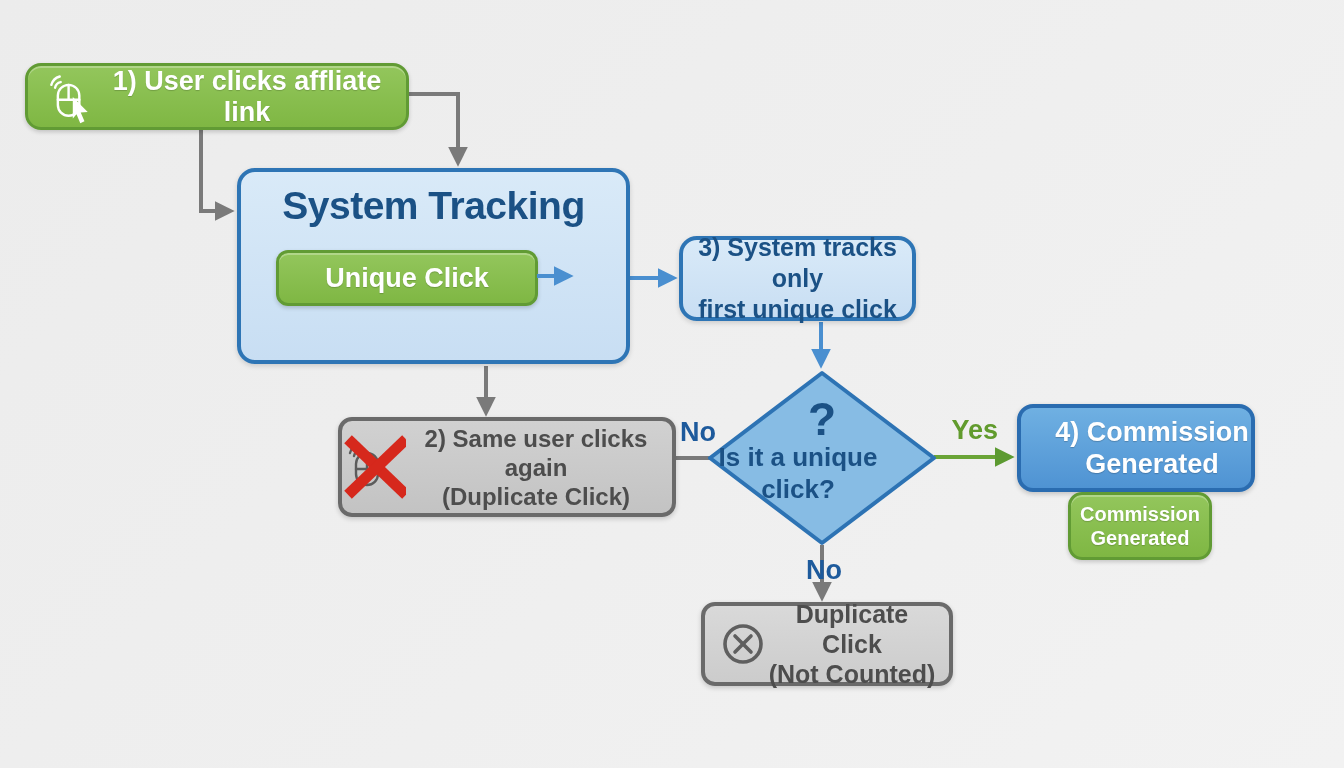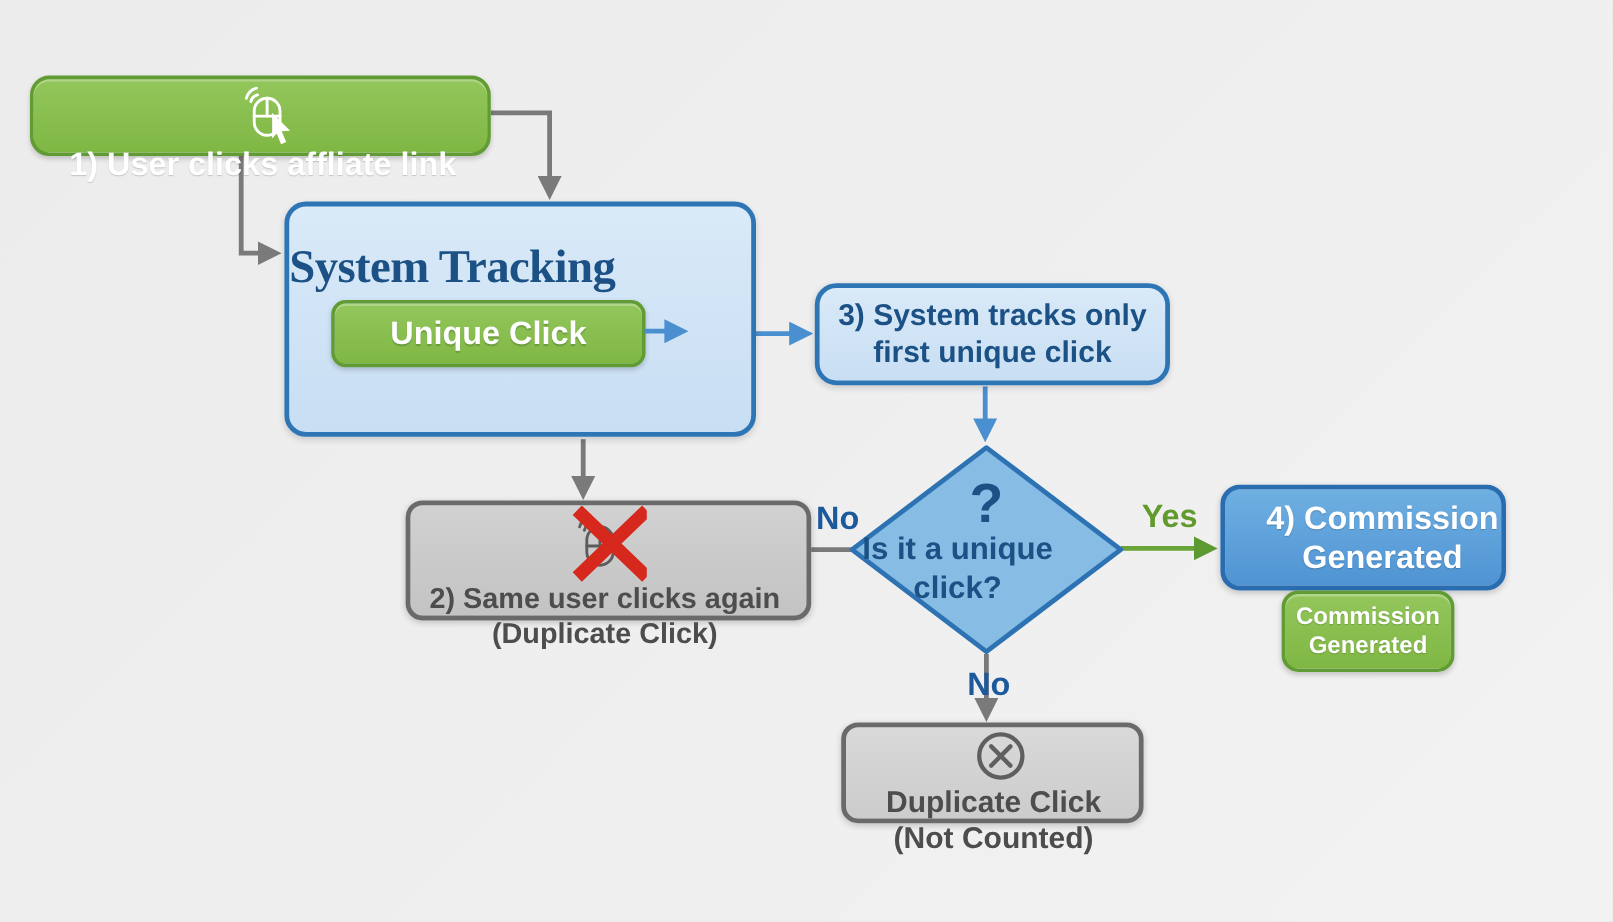--- a/index.html
+++ b/index.html
@@ -4,21 +4,21 @@
 <style>
   html,body{margin:0;padding:0;background:#e9e9e9;}
   #canvas{
     position:relative;width:1344px;height:768px;overflow:hidden;
     background:linear-gradient(135deg,#ececec 0%,#efefef 55%,#f2f2f2 100%);
     font-family:"Liberation Sans","DejaVu Sans",sans-serif;
     font-weight:bold;
   }
   svg{display:block;}
   #connectors{position:absolute;left:0;top:0;z-index:1;}
-  .node{position:absolute;z-index:2;box-sizing:border-box;display:flex;align-items:center;justify-content:center;flex-direction:column;}
+  .node{position:absolute;z-index:2;box-sizing:border-box;display:flex;align-items:center;justify-content:center;}
   .lbl{position:absolute;z-index:3;text-align:center;}
 
   
   .green-box{
     background:linear-gradient(180deg,#93c65c 0%,#7fb743 100%);
     border:3px solid #619b34;border-radius:16px;
     box-shadow:inset 0 2px 0 rgba(255,255,255,.28), 0 2px 4px rgba(0,0,0,.18);
     color:#ffffff;text-shadow:0 1px 1px rgba(0,0,0,.18);
   }
   
@@ -43,25 +43,25 @@
     color:#4d4d4d;
   }
   .graybox.light{background:linear-gradient(180deg,#d9d9d9 0%,#cccccc 100%);}
 
   .two-lines{display:flex;flex-direction:column;align-items:center;justify-content:center;text-align:center;}
 
   #node-step1{left:25px;top:63px;width:384px;height:67px;justify-content:flex-start;padding-left:14px;font-size:27px;}
   #node-step1 .txt{flex:1;text-align:center;padding-right:10px;}
 
   #node-system{left:237px;top:168px;width:393px;height:196px;display:block;}
-  #system-title{margin-top:28px;text-align:left;font-size:39px;letter-spacing:-0.5px;font-family:Liberation Serif, serif;}
+  #system-title{margin-top:12px;text-align:center;font-size:39px;letter-spacing:-0.5px;}
   #unique-btn{position:absolute;left:35px;top:78px;width:256px;height:50px;border-radius:12px;font-size:27px;display:flex;align-items:center;justify-content:center;}
   #unique-arrow{position:absolute;left:294px;top:90px;}
 
-  #node-step3{left:679px;top:236px;width:296px;height:85px;font-size:25px;line-height:31px;}
+  #node-step3{left:679px;top:236px;width:237px;height:85px;font-size:25px;line-height:31px;}
   #node-step2{left:338px;top:417px;width:338px;height:100px;justify-content:flex-start;font-size:24px;line-height:29px;}
   #node-step4{left:1017px;top:404px;width:238px;height:88px;font-size:27px;line-height:32px;}
   #badge-commission{left:1068px;top:492px;width:144px;height:68px;border-radius:14px;font-size:20px;line-height:24px;z-index:3;}
   #node-duplicate{left:701px;top:602px;width:252px;height:84px;justify-content:flex-start;padding-left:14px;font-size:25px;line-height:30px;}
   #node-duplicate .two-lines{flex:1;padding-right:12px;}
 
   #decision-qmark{left:782px;top:392px;width:80px;font-size:46px;color:#1b5185;z-index:3;}
   #decision-text{left:698px;top:441px;width:200px;font-size:26px;line-height:32px;color:#1b5185;z-index:3;}
 
   #lbl-no-left{left:672px;top:417px;width:52px;font-size:27px;color:#1d5a9c;}

